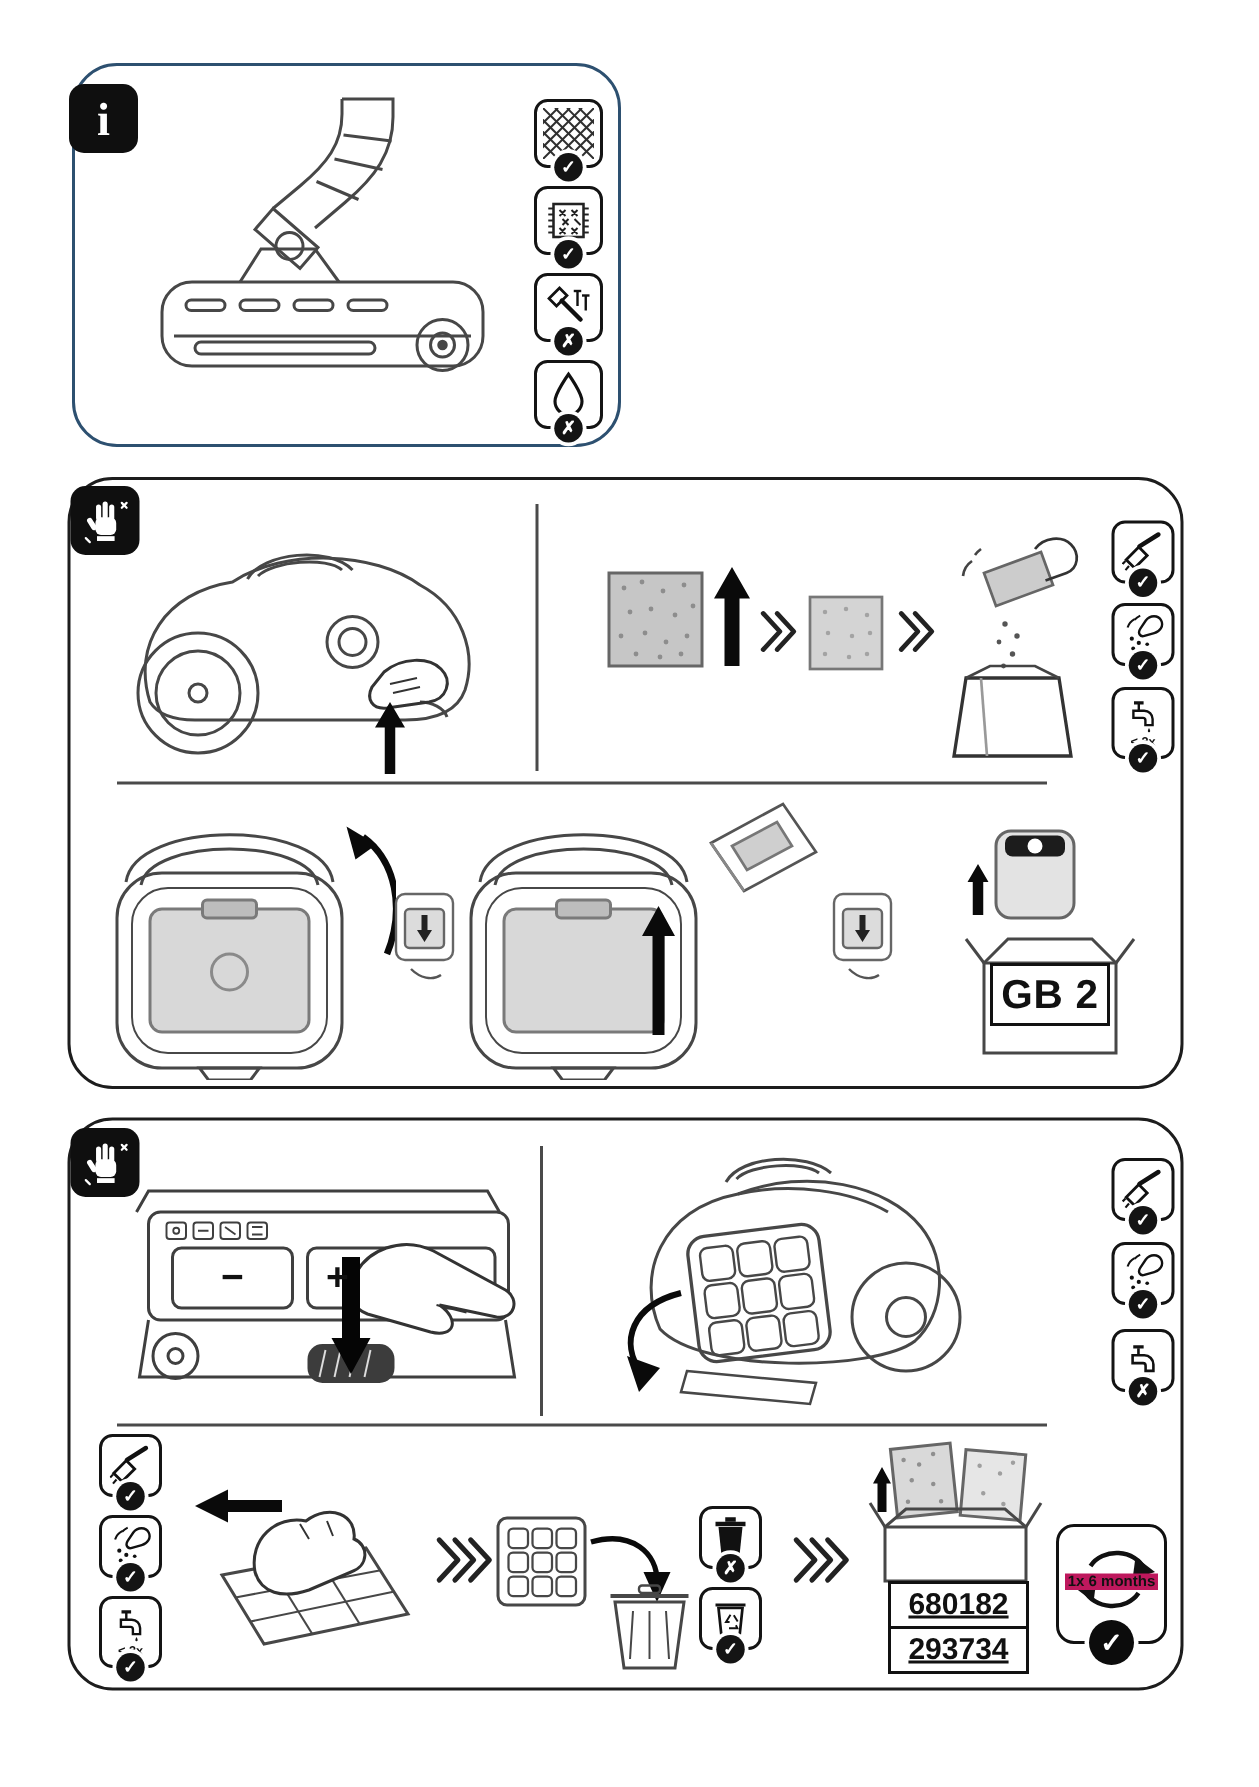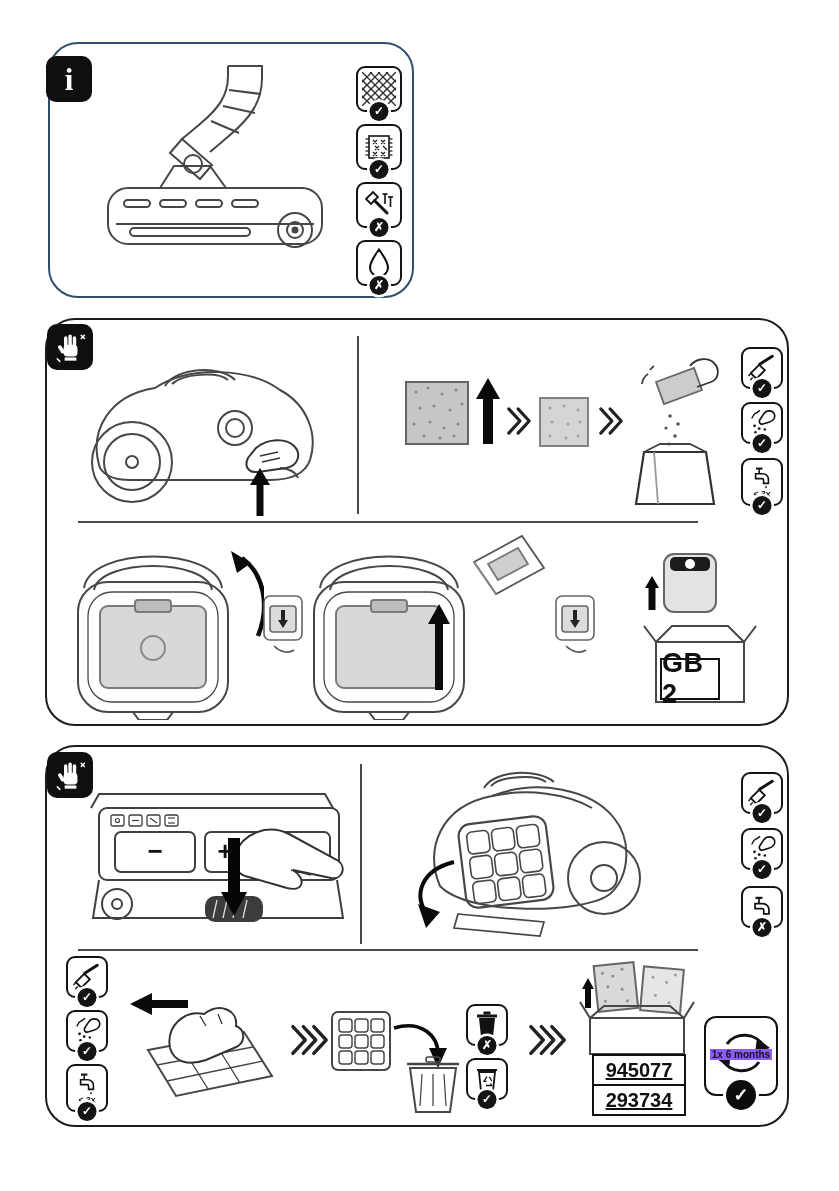--- a/index.html
+++ b/index.html
@@ -19,21 +19,21 @@
   .mark{position:absolute;left:50%;bottom:-11px;transform:translateX(-50%);width:19px;height:19px;border-radius:50%;background:#141414;color:#fff;font-size:12px;font-weight:bold;line-height:19px;text-align:center;box-shadow:0 0 0 2.5px #fff}
   .mark-big{position:absolute;left:50%;bottom:-16px;transform:translateX(-50%);width:30px;height:30px;border-radius:50%;background:#0c0c0c;color:#fff;font-size:18px;font-weight:bold;line-height:30px;text-align:center;box-shadow:0 0 0 3px #fff}
   .divider-v{position:absolute;width:1.5px;background:#4a4a4a}
   .divider-h{position:absolute;height:1.5px;background:#4a4a4a}
   .gb2-label{position:absolute;background:#fff;border:2.5px solid #111;display:flex;align-items:center;justify-content:center;font-weight:bold;font-size:27px;letter-spacing:.5px;z-index:2}
   .pn-box{position:absolute;background:#fff;border:2.5px solid #111;display:flex;flex-direction:column;z-index:2}
   .pn-row{flex:1;display:flex;align-items:center;justify-content:center;font-weight:bold;font-size:20px;text-decoration:underline}
   .pn-row:first-child{border-bottom:2.5px solid #111}
   .interval-cell{position:absolute;border:2.2px solid #111;border-radius:12px;background:#fff;z-index:2}
   .interval-text{position:absolute;left:0;right:0;top:31px;text-align:center;font-size:10px;font-weight:bold;z-index:2}
-  .interval-text span{background:#8b5cf6;padding:0 2px}
+  .interval-text span{background:#be185d;padding:0 2px}
   .btn-label{position:absolute;font-weight:bold;font-size:26px;display:flex;align-items:center;justify-content:center;z-index:2}
 </style>
 </head>
 <body>
 
 <svg width="0" height="0" style="position:absolute" aria-hidden="true">
 <defs>
 <symbol id="sym-brush" viewBox="0 0 30 30">
   <path d="M3,20.5 L12,11.5 L18,17.5 L9,26.5 Z" fill="none" stroke="#111" stroke-width="2"></path>
   <line x1="12.5" y1="11" x2="26" y2="2.5" stroke="#111" stroke-width="3.2" stroke-linecap="round"></line>
@@ -326,21 +326,21 @@
   <svg class="abs" style="left:642px;top:546px" width="116" height="162" viewBox="0 0 116 162" fill="none" stroke="#474747" stroke-width="2">
     <rect x="22" y="8" width="52" height="58" rx="10" fill="#e3e3e3" stroke="#666"></rect>
     <rect x="28" y="11" width="40" height="14" rx="5" fill="#1c1c1c" stroke="none"></rect>
     <circle cx="48" cy="18" r="5" fill="#fff" stroke="none"></circle>
     <polygon points="10,30 17,42 13.5,42 13.5,64 6.5,64 6.5,42 3,42" fill="#0a0a0a" stroke="none"></polygon>
     <polyline points="14,96 2,80"></polyline>
       <polyline points="102,96 114,80"></polyline>
     <polyline points="14,96 30,80 86,80 102,96"></polyline>
     <rect x="14" y="96" width="88" height="60"></rect>
   </svg>
-  <div class="gb2-label" style="left:660px;top:658px;width:60px;height:42px">
+  <div class="gb2-label" style="left:660px;top:642px;width:80px;height:42px">
     <span>GB 2</span>
   </div>
 
   <section class="panel" style="left:45px;top:745px;width:744px;height:382px"></section>
   <div class="badge" style="left:47px;top:752px">
     <svg width="32" height="32">
         <use href="#sym-glove"></use>
       </svg>
   </div>
   <div class="divider-v" style="left:360px;top:764px;height:180px"></div>
@@ -528,21 +528,21 @@
           <circle cx="78" cy="40" r="1.5"></circle>
           <circle cx="92" cy="46" r="1.5"></circle>
         </g>
     </g>
     <polyline points="12,62 2,46"></polyline>
       <polyline points="106,62 116,46"></polyline>
     <polyline points="12,62 26,50 92,50 106,62"></polyline>
     <rect x="12" y="62" width="94" height="36"></rect>
   </svg>
   <div class="pn-box" style="left:592px;top:1054px;width:94px;height:62px">
-    <div class="pn-row">945077</div>
+    <div class="pn-row">680182</div>
     <div class="pn-row">293734</div>
   </div>
 
   <div class="interval-cell" style="left:704px;top:1016px;width:74px;height:80px">
     <svg class="abs" style="left:7px;top:6px" width="60" height="56" viewBox="0 0 60 56">
       <path d="M14,20 A20,17 0 0 1 50,22" fill="none" stroke="#111" stroke-width="3"></path>
       <polygon points="44,14 57,24 42,29" fill="#111"></polygon>
       <path d="M46,38 A20,17 0 0 1 10,36" fill="none" stroke="#111" stroke-width="3"></path>
       <polygon points="16,44 3,34 18,29" fill="#111"></polygon>
     </svg>

